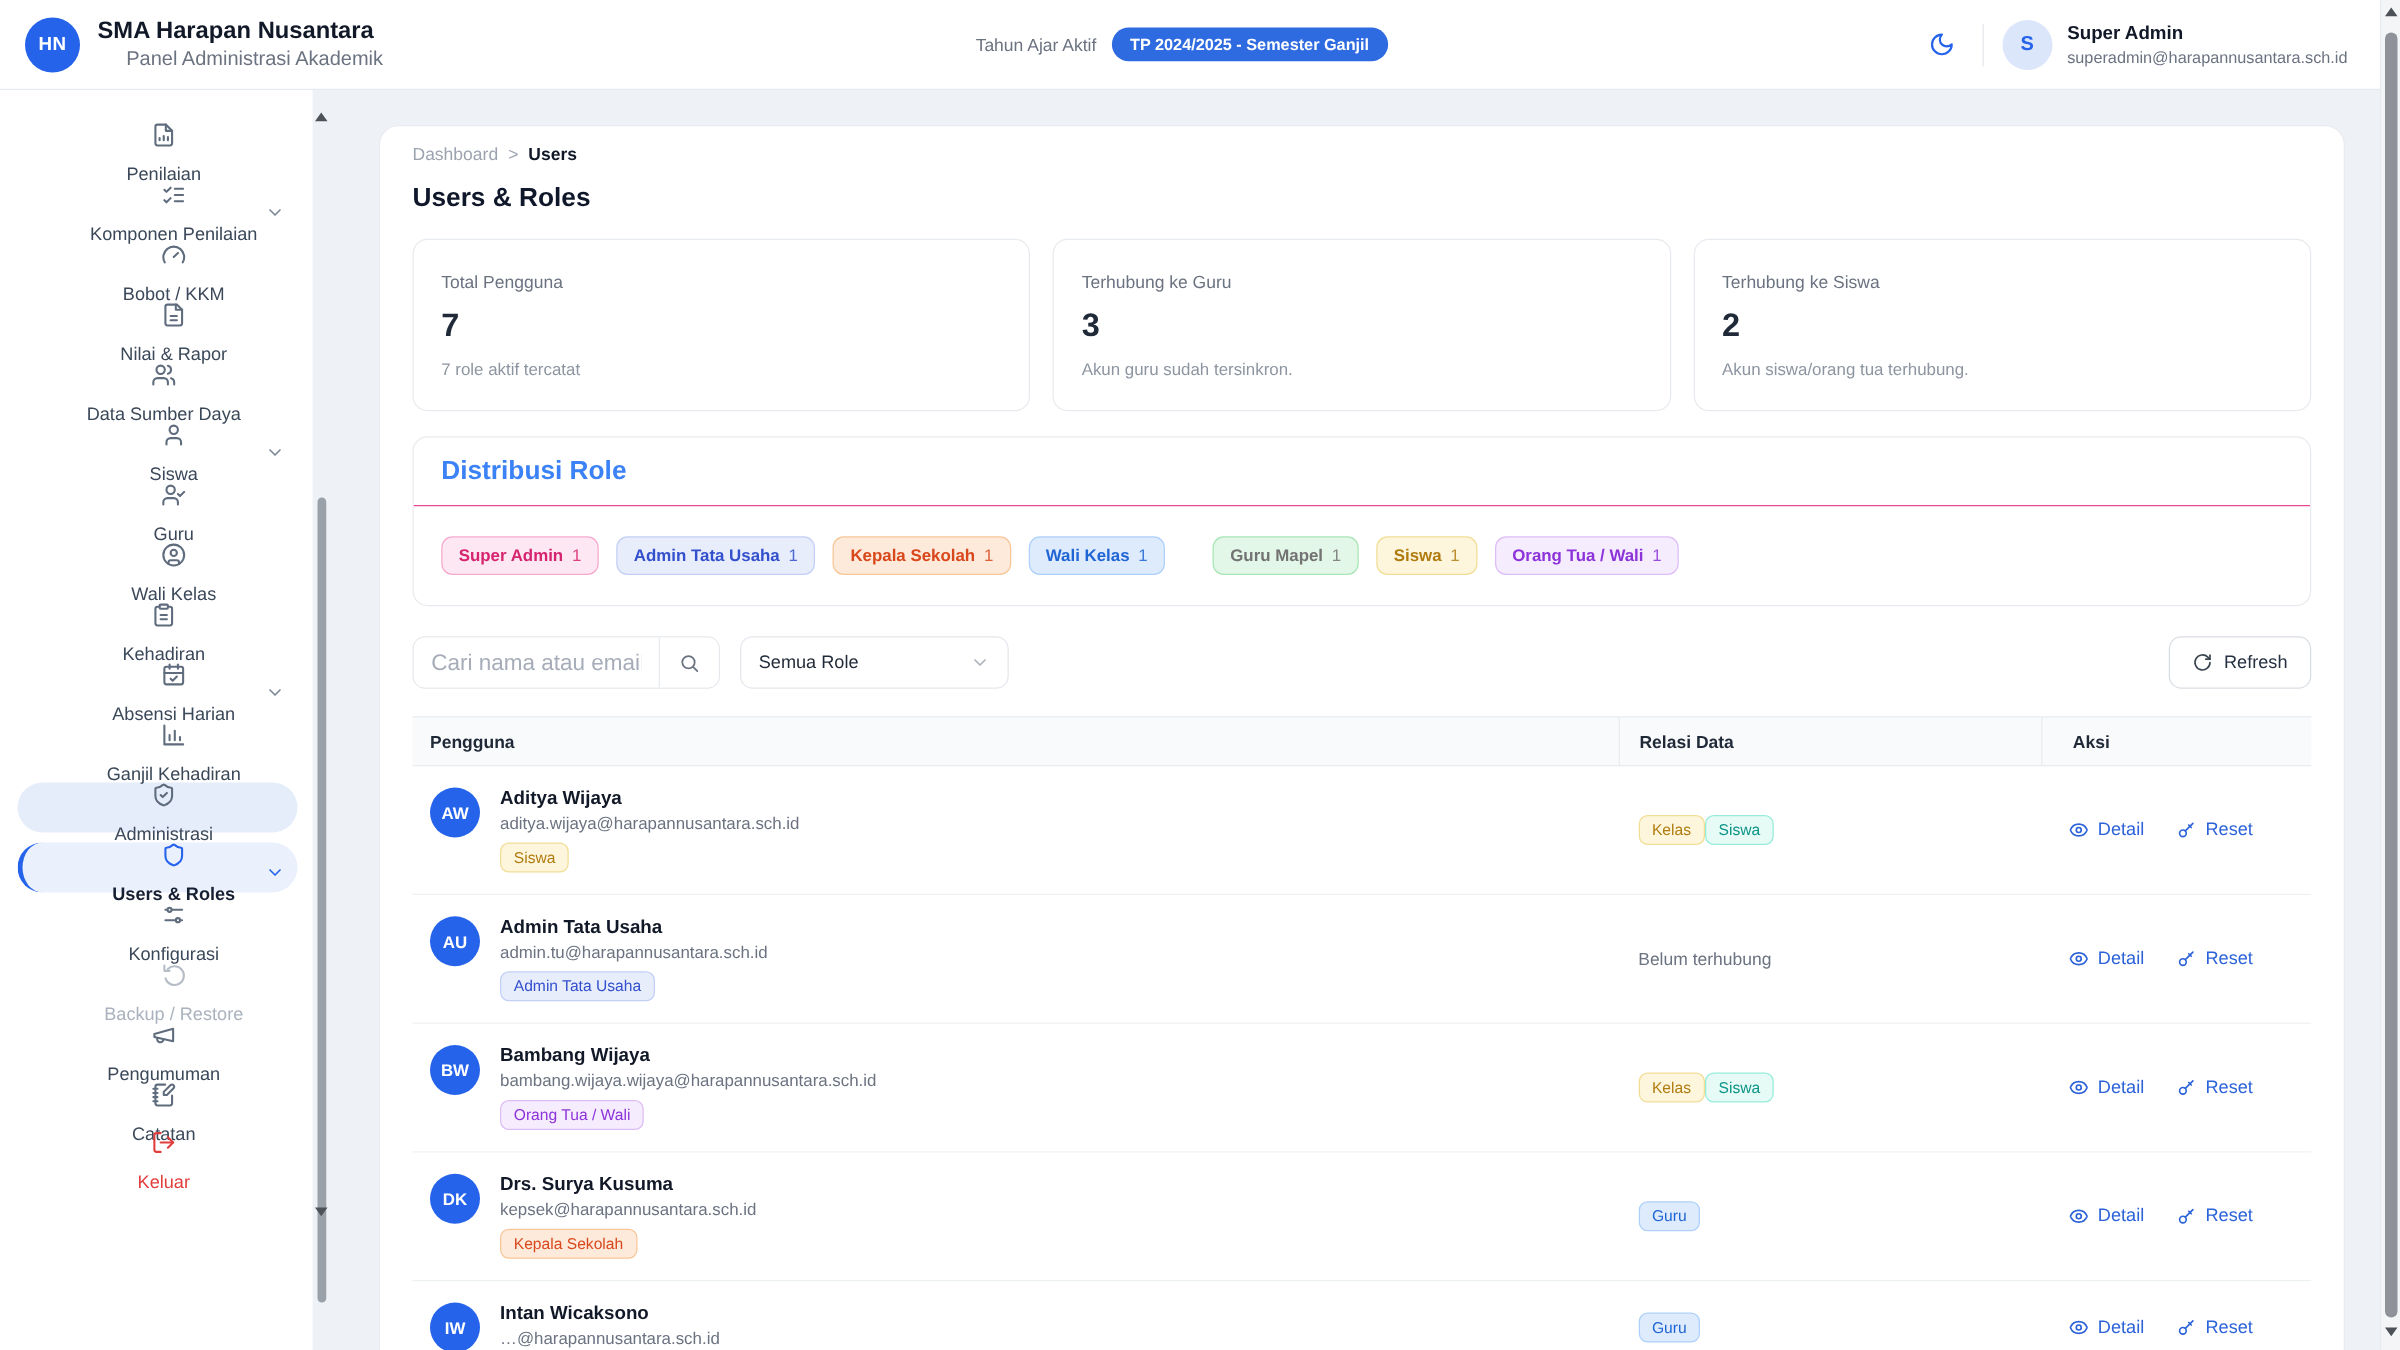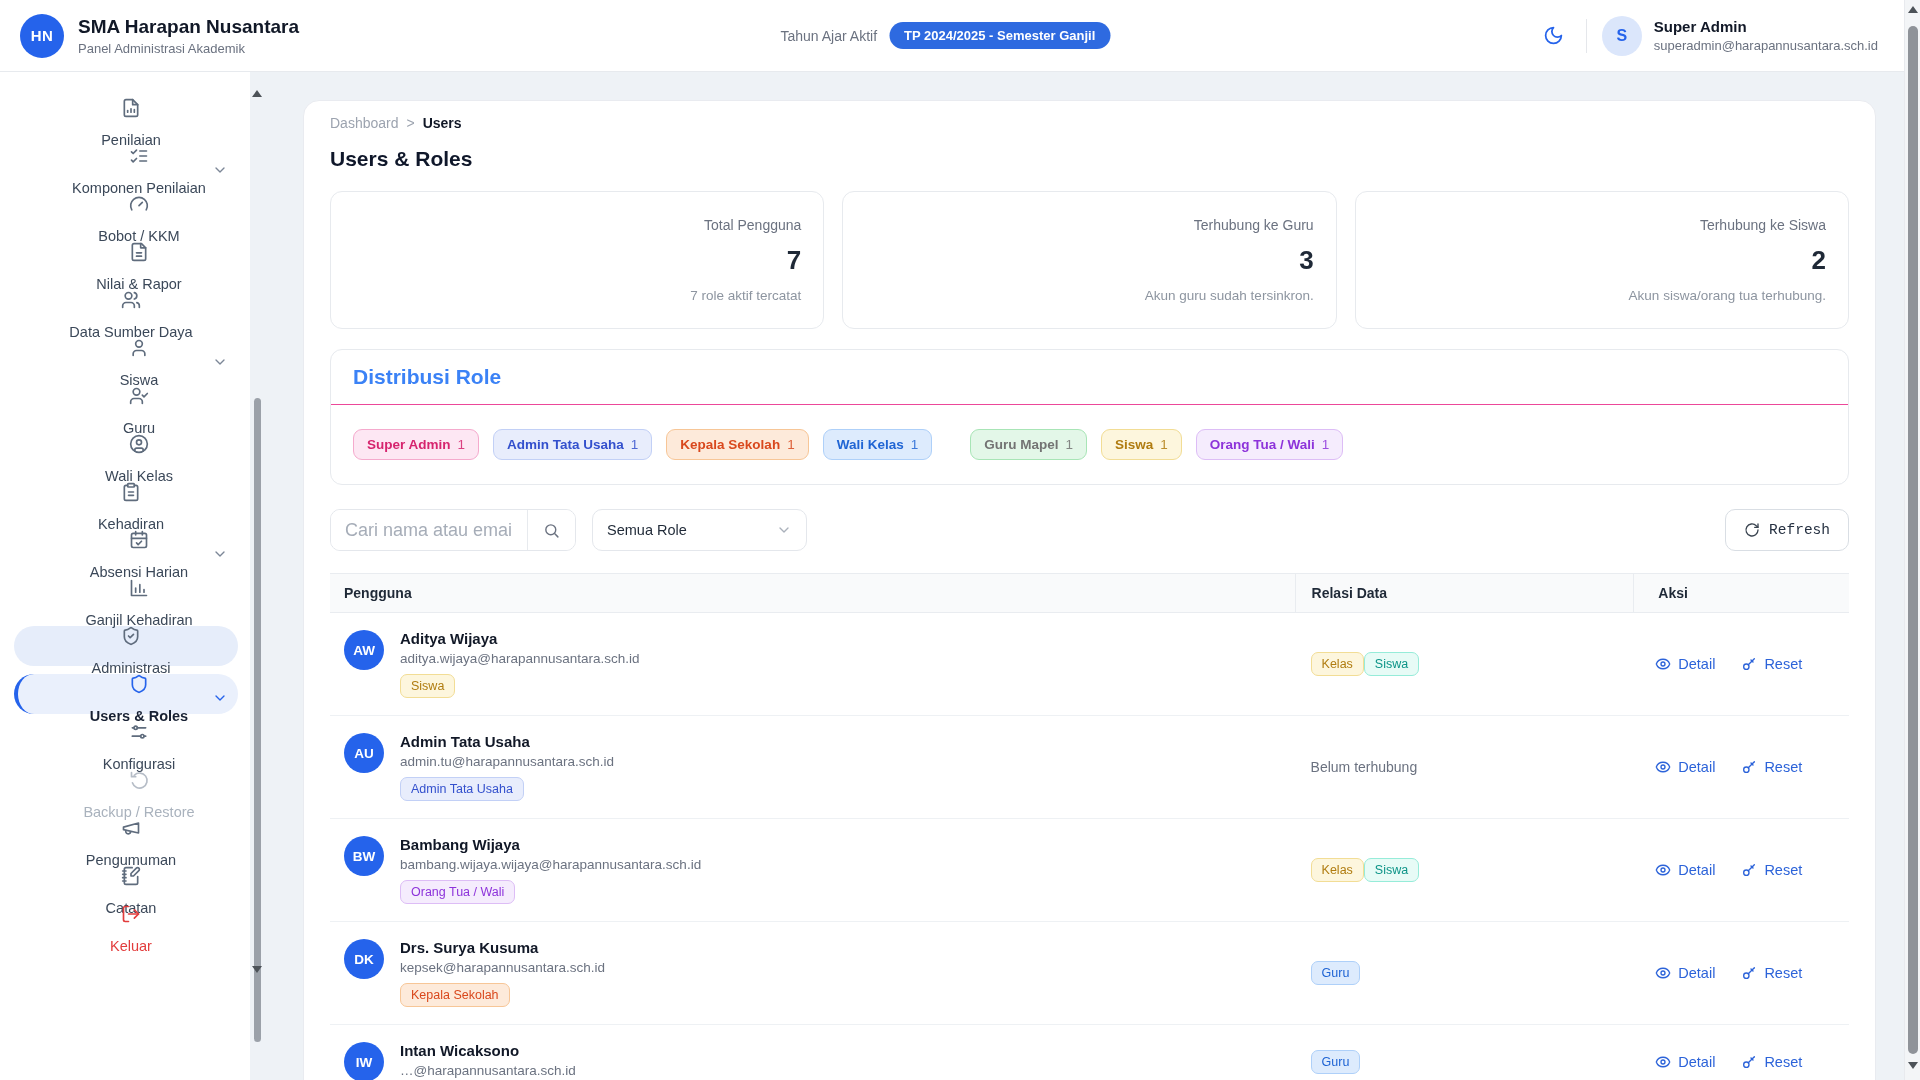--- a/index.html
+++ b/index.html
@@ -18,21 +18,21 @@
     border-bottom:1px solid #e7eaee; display:flex; align-items:center;
     padding:0 26px 0 20px; z-index:20;
   }
   .brand{ display:flex; align-items:center; gap:14px; }
   .brand-logo{
     width:44px; height:44px; border-radius:50%; background:#2563eb; color:#fff;
     display:flex; align-items:center; justify-content:center;
     font-weight:bold; font-size:15px; letter-spacing:.3px;
   }
   .brand-name{ font-size:19px; font-weight:bold; color:#111827; }
-  .brand-sub{ font-size:13px; color:#6b7280; margin-top:3px; }
+  .brand-sub{ font-size:16px; color:#6b7280; margin-top:3px;margin-left:23px; }
   .header-center{ position:absolute; left:50%; transform:translateX(-52%);
     display:flex; align-items:center; gap:12px; }
   .year-label{ font-size:14px; color:#6b7280; }
   .year-badge{ background:#2e6ae0; color:#fff; font-size:13px; font-weight:bold;
     padding:6px 15px; border-radius:999px; }
   .header-right{ margin-left:auto; display:flex; align-items:center; gap:15px; }
   .theme-btn{ width:34px; height:34px; border:none; background:transparent; cursor:pointer;
     color:#2563eb; display:flex; align-items:center; justify-content:center; }
   .theme-btn .icn{ width:21px; height:21px; }
   .header-divider{ width:1px; height:34px; background:#e5e7eb; }
@@ -92,21 +92,21 @@
     margin:28px 28px 0 38px; background:#fff; border:1px solid #e9ebf0;
     border-radius:16px; padding:14px 26px 26px; height:1200px;
   }
   .breadcrumb{ display:flex; align-items:center; gap:8px; font-size:14px; }
   .crumb-root{ color:#9ca3af; cursor:pointer; }
   .crumb-sep{ color:#9ca3af; }
   .crumb-current{ color:#111827; font-weight:bold; }
   .page-title{ margin-top:16px; font-size:21px; font-weight:bold; color:#0f172a; }
 
   .stats-grid{ margin-top:20px; display:grid; grid-template-columns:1fr 1fr 1fr; gap:18px; }
-  .stat-card{ border:1px solid #e7eaee; border-radius:12px; padding:25px 22px; background:#fff;text-align:right; }
+  .stat-card{ border:1px solid #e7eaee; border-radius:12px; padding:25px 22px; background:#fff; }
   .stat-label{ font-size:14px; color:#6b7280; }
   .stat-value{ font-size:26px; font-weight:bold; color:#1f2937; margin-top:12px; }
   .stat-caption{ font-size:13.5px; color:#8d95a0; margin-top:12px; }
 
   .dist-card{ margin-top:20px; border:1px solid #e7eaee; border-radius:12px; background:#fff; }
   .dist-header{ padding:15px 22px; font-size:21px; font-weight:bold; color:#3b82f6;
     border-bottom:1px solid #ec4899; }
   .dist-body{ padding:24px 22px; display:flex; flex-wrap:wrap; gap:14px; }
 
   .pill{ display:inline-flex; align-items:center; border:1px solid transparent; white-space:nowrap; }
@@ -133,21 +133,21 @@
   .search-input::placeholder{ color:#a6adb8; }
   .search-btn{ width:48px; border:none; border-left:1px solid #e7eaee; background:#fff; cursor:pointer;
     display:flex; align-items:center; justify-content:center; color:#6b7280; }
   .search-btn .icn{ width:17px; height:17px; }
   .role-select{ margin-left:16px; width:215px; height:42px; border:1px solid #e4e7ec; border-radius:10px;
     background:#fff; display:flex; align-items:center; justify-content:space-between; padding:0 14px;
     font-size:14.5px; color:#1f2937; cursor:pointer; }
   .role-select .icn{ width:16px; height:16px; color:#aab1bb; }
   .refresh-btn{ margin-left:auto; height:42px; border:1px solid #d9dee4; border-radius:10px; background:#fff;
     display:flex; align-items:center; gap:9px; padding:0 18px; font-size:14.5px; color:#253041;
-    font-family:Liberation Mono, monospace; cursor:pointer; }
+    font-family:Liberation Sans, sans-serif; cursor:pointer; }
   .refresh-btn .icn{ width:16px; height:16px; color:#3a4450; }
 
   
   .users-table{ margin-top:22px; }
   .t-head{ display:grid; grid-template-columns:63.5% 22.3% 14.2%; background:#f9fafb;
     border-top:1px solid #e9ecf0; border-bottom:1px solid #e9ecf0; }
   .th{ padding:11px 14px; font-size:14px; font-weight:bold; color:#1f2937; }
   .th + .th{ border-left:1px solid #e9ecf0; padding-left:16px; }
   .th:last-child{ padding-left:24px; }
   .t-row{ display:grid; grid-template-columns:63.5% 22.3% 14.2%; border-bottom:1px solid #eef1f4;

